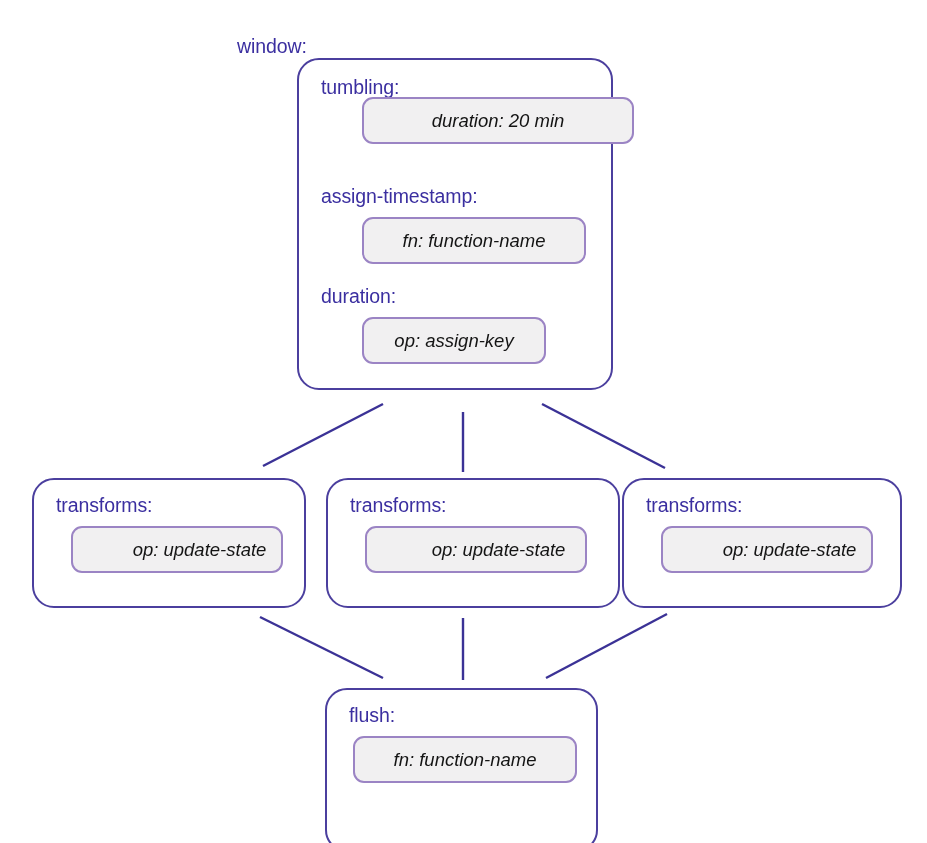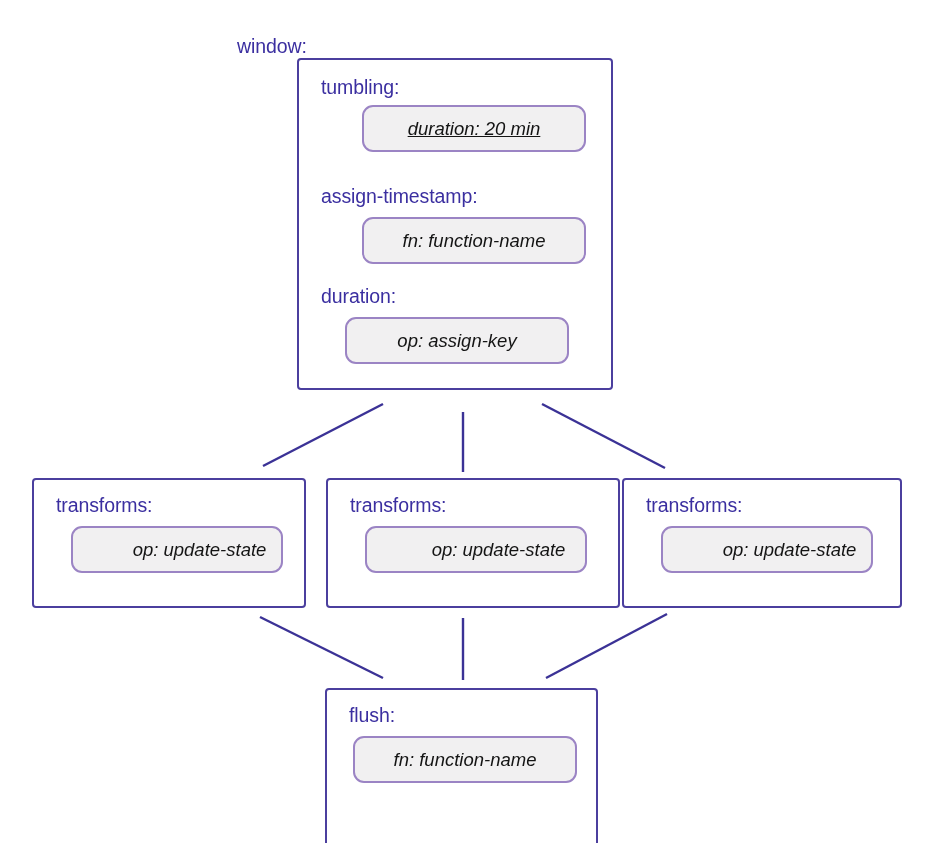--- a/index.html
+++ b/index.html
@@ -23,21 +23,21 @@
     top: 0;
     width: 927px;
     height: 843px;
     pointer-events: none;
   }
 
   .node {
     position: absolute;
     box-sizing: border-box;
     border: 2px solid #4b3f9e;
-    border-radius: 4px;
+    border-radius: 22px;
     background: #ffffff;
   }
 
   .group-label {
     position: absolute;
     color: #3b2fa0;
     font-size: 19.5px;
     font-family: "Liberation Sans", sans-serif;
     letter-spacing: -0.1px;
     white-space: nowrap;
@@ -70,23 +70,23 @@
   
   #window-node {
     left: 297px;
     top: 58px;
     width: 316px;
     height: 332px;
   }
   #window-node .section-label.l1 { position:absolute; left: 22px; top: 16px; }
   #window-node .section-label.l2 { position:absolute; left: 22px; top: 125px; }
   #window-node .section-label.l3 { position:absolute; left: 22px; top: 225px; }
-  #window-node .pill.p1 { position:absolute; left: 63px; top: 45px;  width: 224px; height: 47px; text-decoration: underline; }
+  #window-node .pill.p1 { position:absolute; left: 63px; top: 37px;  width: 272px; height: 47px; }
   #window-node .pill.p2 { position:absolute; left: 63px; top: 157px; width: 224px; height: 47px; }
-  #window-node .pill.p3 { position:absolute; left: 46px; top: 257px; width: 224px; height: 47px; }
+  #window-node .pill.p3 { position:absolute; left: 63px; top: 257px; width: 184px; height: 47px; }
 
   
   .tnode { top: 478px; height: 130px; }
   #t0 { left: 32px;  width: 274px; }
   #t1 { left: 326px; width: 294px; }
   #t2 { left: 622px; width: 280px; }
   .tnode .section-label { position:absolute; left: 22px; top: 14px; }
   .tnode .pill { position:absolute; top: 46px; height: 47px; padding-left: 45px; }
   #t0 .pill { left: 37px; width: 212px; }
   #t1 .pill { left: 37px; width: 222px; }

